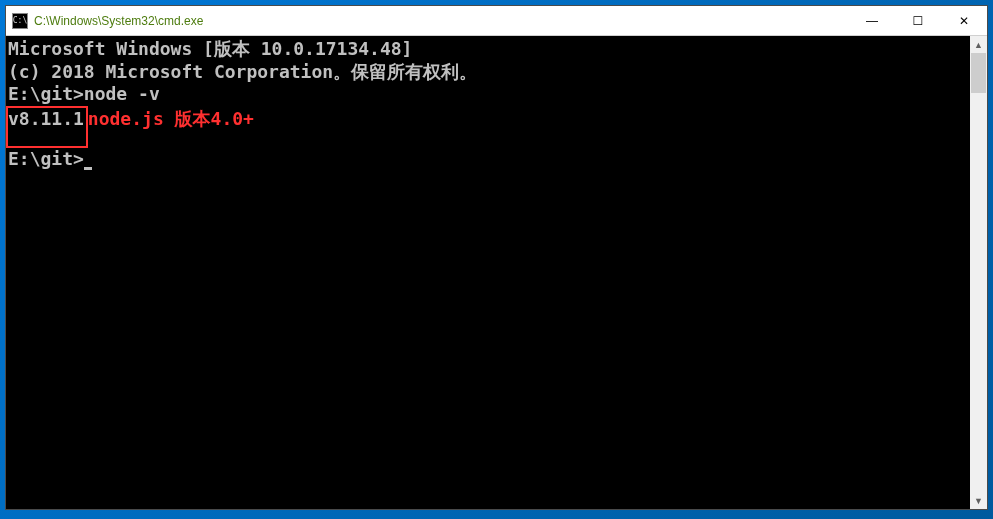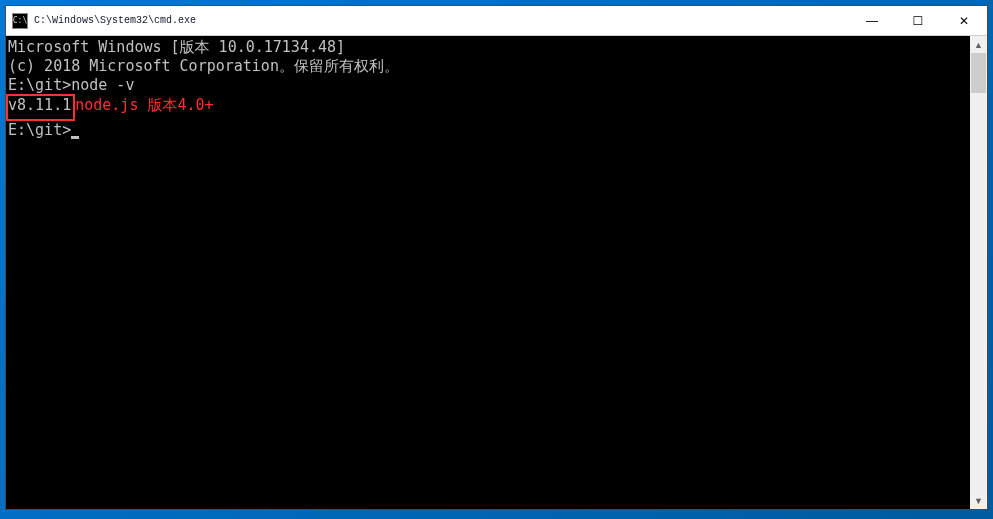--- a/index.html
+++ b/index.html
@@ -41,24 +41,23 @@
       border: 1px solid #888;
       margin-right: 6px;
       display: flex;
       align-items: center;
       justify-content: center;
       font-size: 8px;
       color: #ccc;
       font-family: monospace;
     }
     .titlebar-text {
-      font-size: 10px;
-      color: #0f172a;
+      font-size: 12px;
+      color: #4d7c0f;
       flex: 1;
-      font-family: Liberation Mono, monospace;
     }
     .window-controls {
       display: flex;
       height: 100%;
     }
     .win-btn {
       width: 46px;
       height: 100%;
       display: flex;
       align-items: center;
@@ -70,25 +69,26 @@
     .terminal-wrap {
       flex: 1;
       display: flex;
       background: #000;
     }
     .terminal {
       flex: 1;
       background: #000;
       color: #c0c0c0;
       font-family: "NSimSun", "SimSun", "Consolas", monospace;
-      font-size: 15px;
+      font-size: 18px;
       line-height: 1.25;
       padding: 2px 0 0 2px;
       white-space: pre;
       position: relative;
+      font-weight: bold;
     }
     .scrollbar {
       width: 17px;
       background: #f0f0f0;
       position: relative;
     }
     .scroll-btn {
       width: 17px;
       height: 17px;
       background: #f0f0f0;
@@ -109,21 +109,21 @@
       left: 1px;
       height: 40px;
       background: #cdcdcd;
     }
     .line {
       display: block;
     }
     .highlight-box {
       border: 2px solid #ff3030;
       display: inline-block;
-      padding: 0 2px 4px 0;
+      padding: 0 2px 16px 0;
       margin-left: -2px;
     }
     .annotation {
       color: #ff3030;
     }
     .cursor {
       display: inline-block;
       width: 8px;
       height: 3px;
       background: #c0c0c0;

